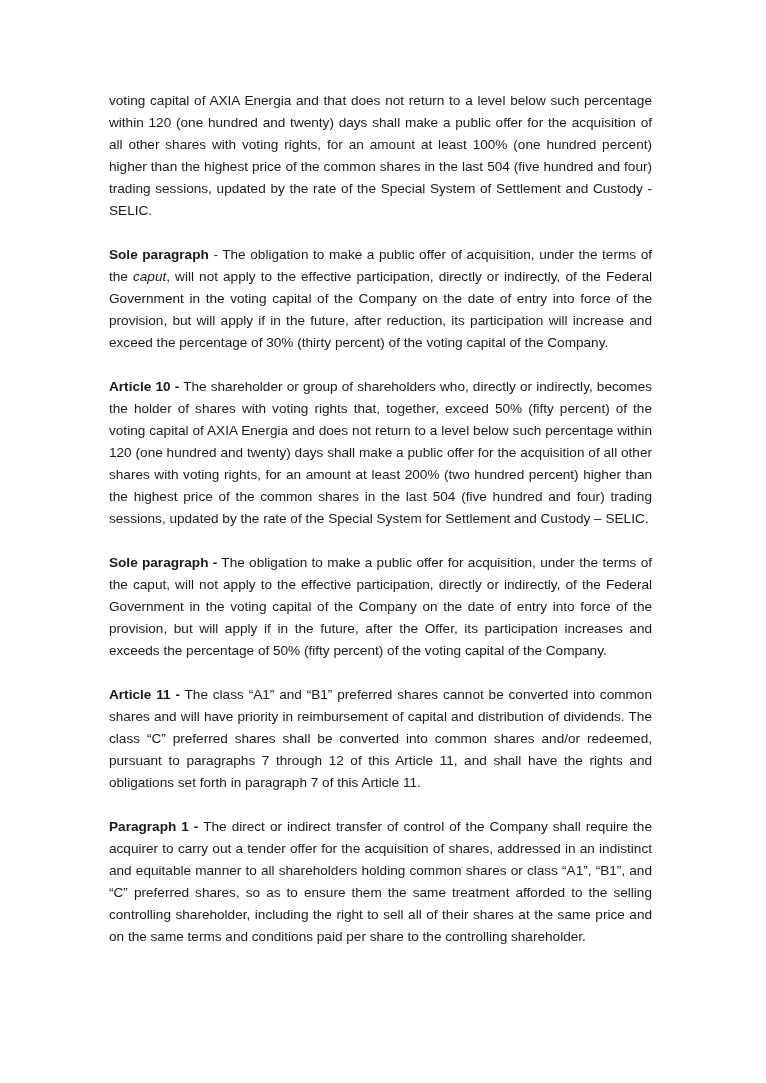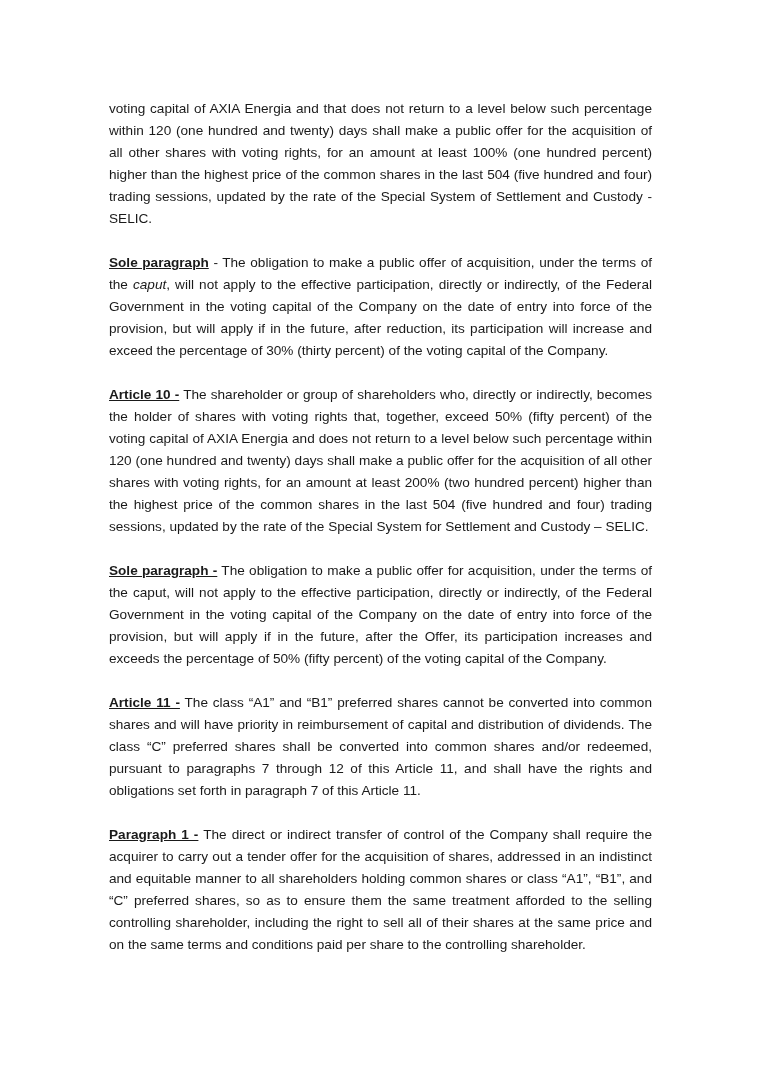--- a/index.html
+++ b/index.html
@@ -8,24 +8,24 @@
     position: absolute;
     left: 109px;
     top: 90px;
     width: 543px;
     font-family: "Liberation Sans", sans-serif;
     font-size: 13.6px;
     line-height: 22px;
     color: #1a1a1a;
   }
   .para {
-    margin: 8px 0 22px 0;
+    margin: 0 0 22px 0;
     text-align: justify;
   }
-  .lead { font-weight: bold; text-decoration: underline; }
+  .lead { font-weight: bold; }
   em { }
 </style>
 </head>
 <body>
 
 <div class="page">
 
   <p class="para">
     <span>voting capital of AXIA Energia and that does not return to a level below such percentage within 120 (one hundred and twenty) days shall make a public offer for the acquisition of all other shares with voting rights, for an amount at least 100% (one hundred percent) higher than the highest price of the common shares in the last 504 (five hundred and four) trading sessions, updated by the rate of the Special System of Settlement and Custody - SELIC.</span>
   </p>

